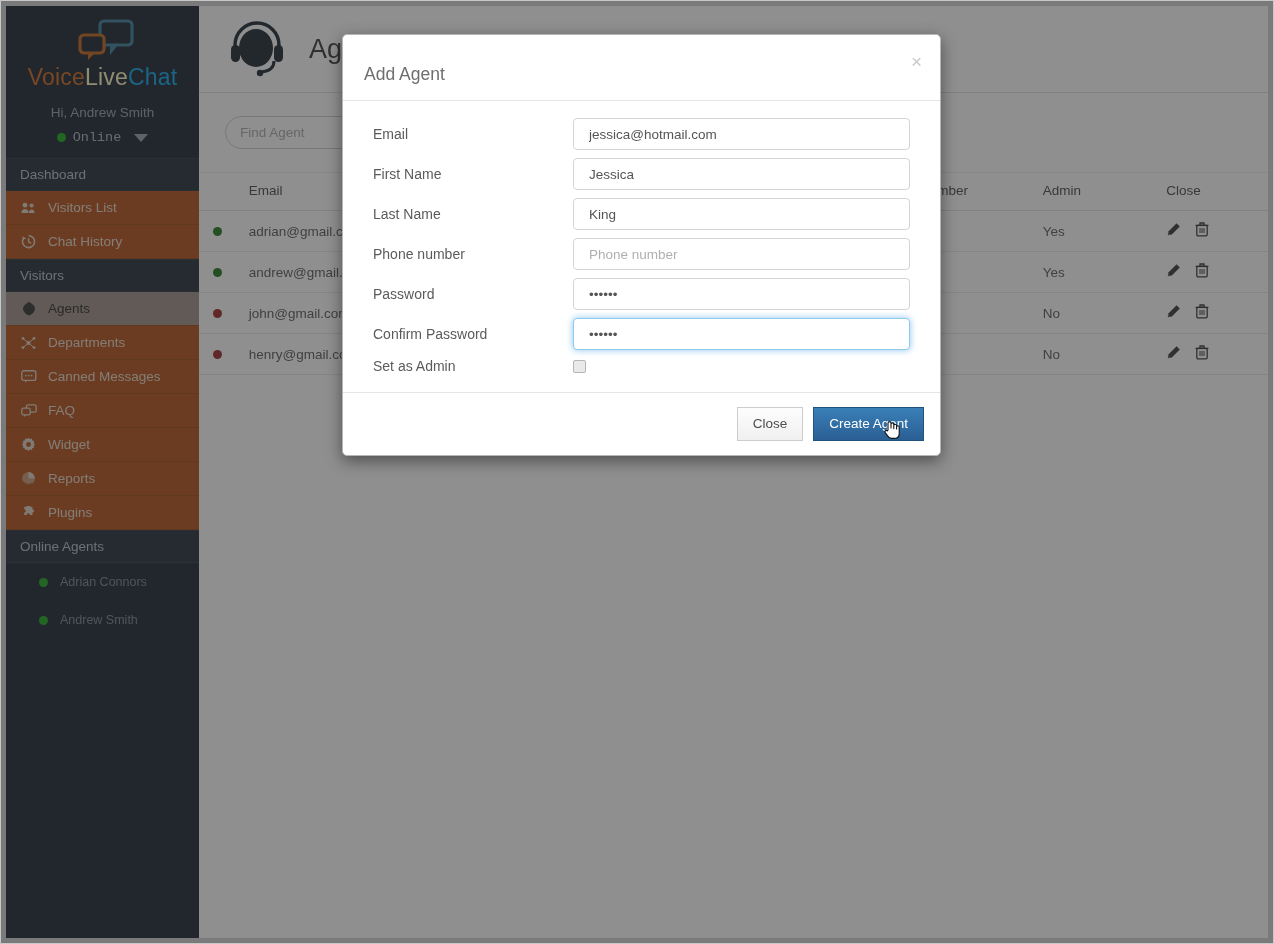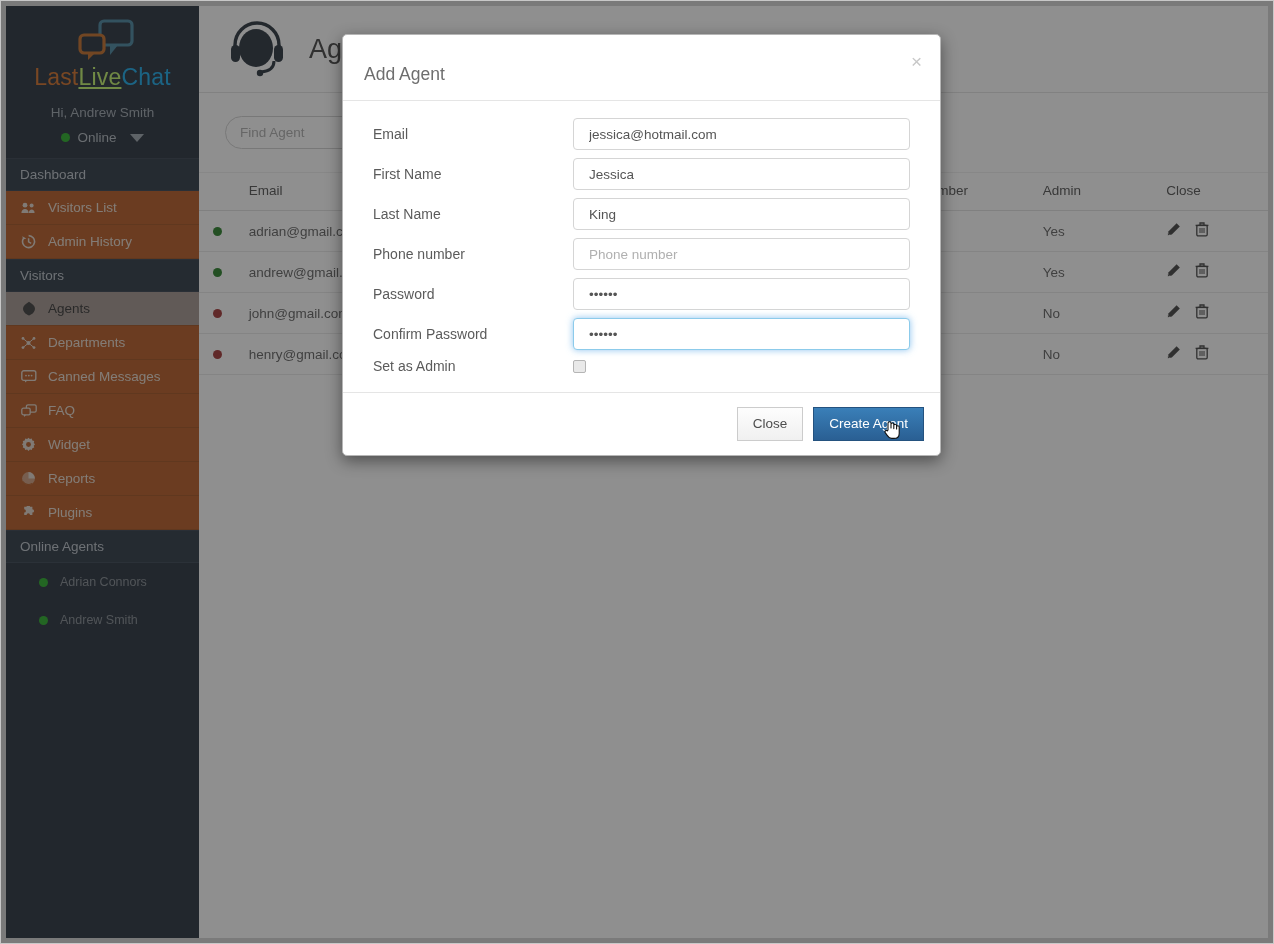--- a/index.html
+++ b/index.html
@@ -58,35 +58,36 @@
     justify-content: center;
     padding-bottom: 2px;
   }
   .brand-name {
     font-size: 23px;
     letter-spacing: .2px;
     padding-bottom: 2px;
     white-space: nowrap;
   }
   .bn-voice { color: #d2691e; }
-  .bn-live  { color: #bef264; text-decoration: underline; }
+  .bn-live  { color: #fef9c3; }
   .bn-chat  { color: #0ea5e9; }
   .brand-hi {
     font-size: 13.5px;
     color: #9aa3ac;
     padding-top: 12px;
   }
   .brand-status {
     padding: 10px 0 13px 0;
     font-size: 13.5px;
     color: #aeb6be;
     display: flex;
     align-items: center;
     justify-content: center;
     gap: 7px;
+    font-family: Liberation Mono, monospace;
   }
   .dot {
     width: 9px; height: 9px; border-radius: 50%;
     display: inline-block;
   }
   .dot-green { background: #1faa1f; }
   .caret-down {
     width: 0; height: 0;
     border-left: 7px solid transparent;
     border-right: 7px solid transparent;
@@ -347,21 +348,21 @@
       <div class="brand">
         <div class="brand-logo">
           <svg width="66" height="44" viewBox="0 0 66 44">
             <rect x="30" y="3" width="32" height="24" rx="4" fill="none" stroke="#3f7f9c" stroke-width="3.2"></rect>
             <path d="M40 27 L40 37 L48 27 Z" fill="#3f7f9c"></path>
             <rect x="10" y="17" width="24" height="18" rx="4" fill="#1d2733" stroke="#c2681e" stroke-width="3.2"></rect>
             <path d="M18 35 L18 42 L25 35 Z" fill="#c2681e"></path>
           </svg>
         </div>
         <div class="brand-name">
-          <span class="bn-voice">Last</span><span class="bn-live">Live</span><span class="bn-chat">Chat</span>
+          <span class="bn-voice">Voice</span><span class="bn-live">Live</span><span class="bn-chat">Chat</span>
         </div>
         <div class="brand-hi">Hi, Andrew Smith</div>
         <div class="brand-status">
           <span class="dot dot-green"></span>
           <span>Online</span>
           <span class="caret-down"></span>
         </div>
       </div>
 
       <div class="nav-head">Dashboard</div>
@@ -377,21 +378,21 @@
         <span>Visitors List</span>
       </div>
       <div class="nav-item">
         <span class="ico">
           <svg width="15" height="15" viewBox="0 0 15 15">
               <path d="M7.6 1.6a6 6 0 1 1-5.3 3.1" fill="none" stroke="#e0d3c8" stroke-width="1.6"></path>
               <path d="M1.2 2.2 L2.2 5.6 L5.4 4.4 Z" fill="#e0d3c8"></path>
               <path d="M7.6 4.3 v3.6 l2.6 1.5" fill="none" stroke="#e0d3c8" stroke-width="1.5"></path>
             </svg>
         </span>
-        <span>Admin History</span>
+        <span>Chat History</span>
       </div>
 
       <div class="nav-head">Visitors</div>
 
       <div class="nav-item active">
         <span class="ico">
           <svg width="14" height="15" viewBox="0 0 14 15">
               <path d="M7 0.8 C10.5 3 13 5 13 7.6 C13 10.8 10.3 13.6 7 14.4 C3.7 13.6 1 10.8 1 7.6 C1 5 3.5 3 7 0.8 Z" fill="#333"></path>
             </svg>
         </span>

